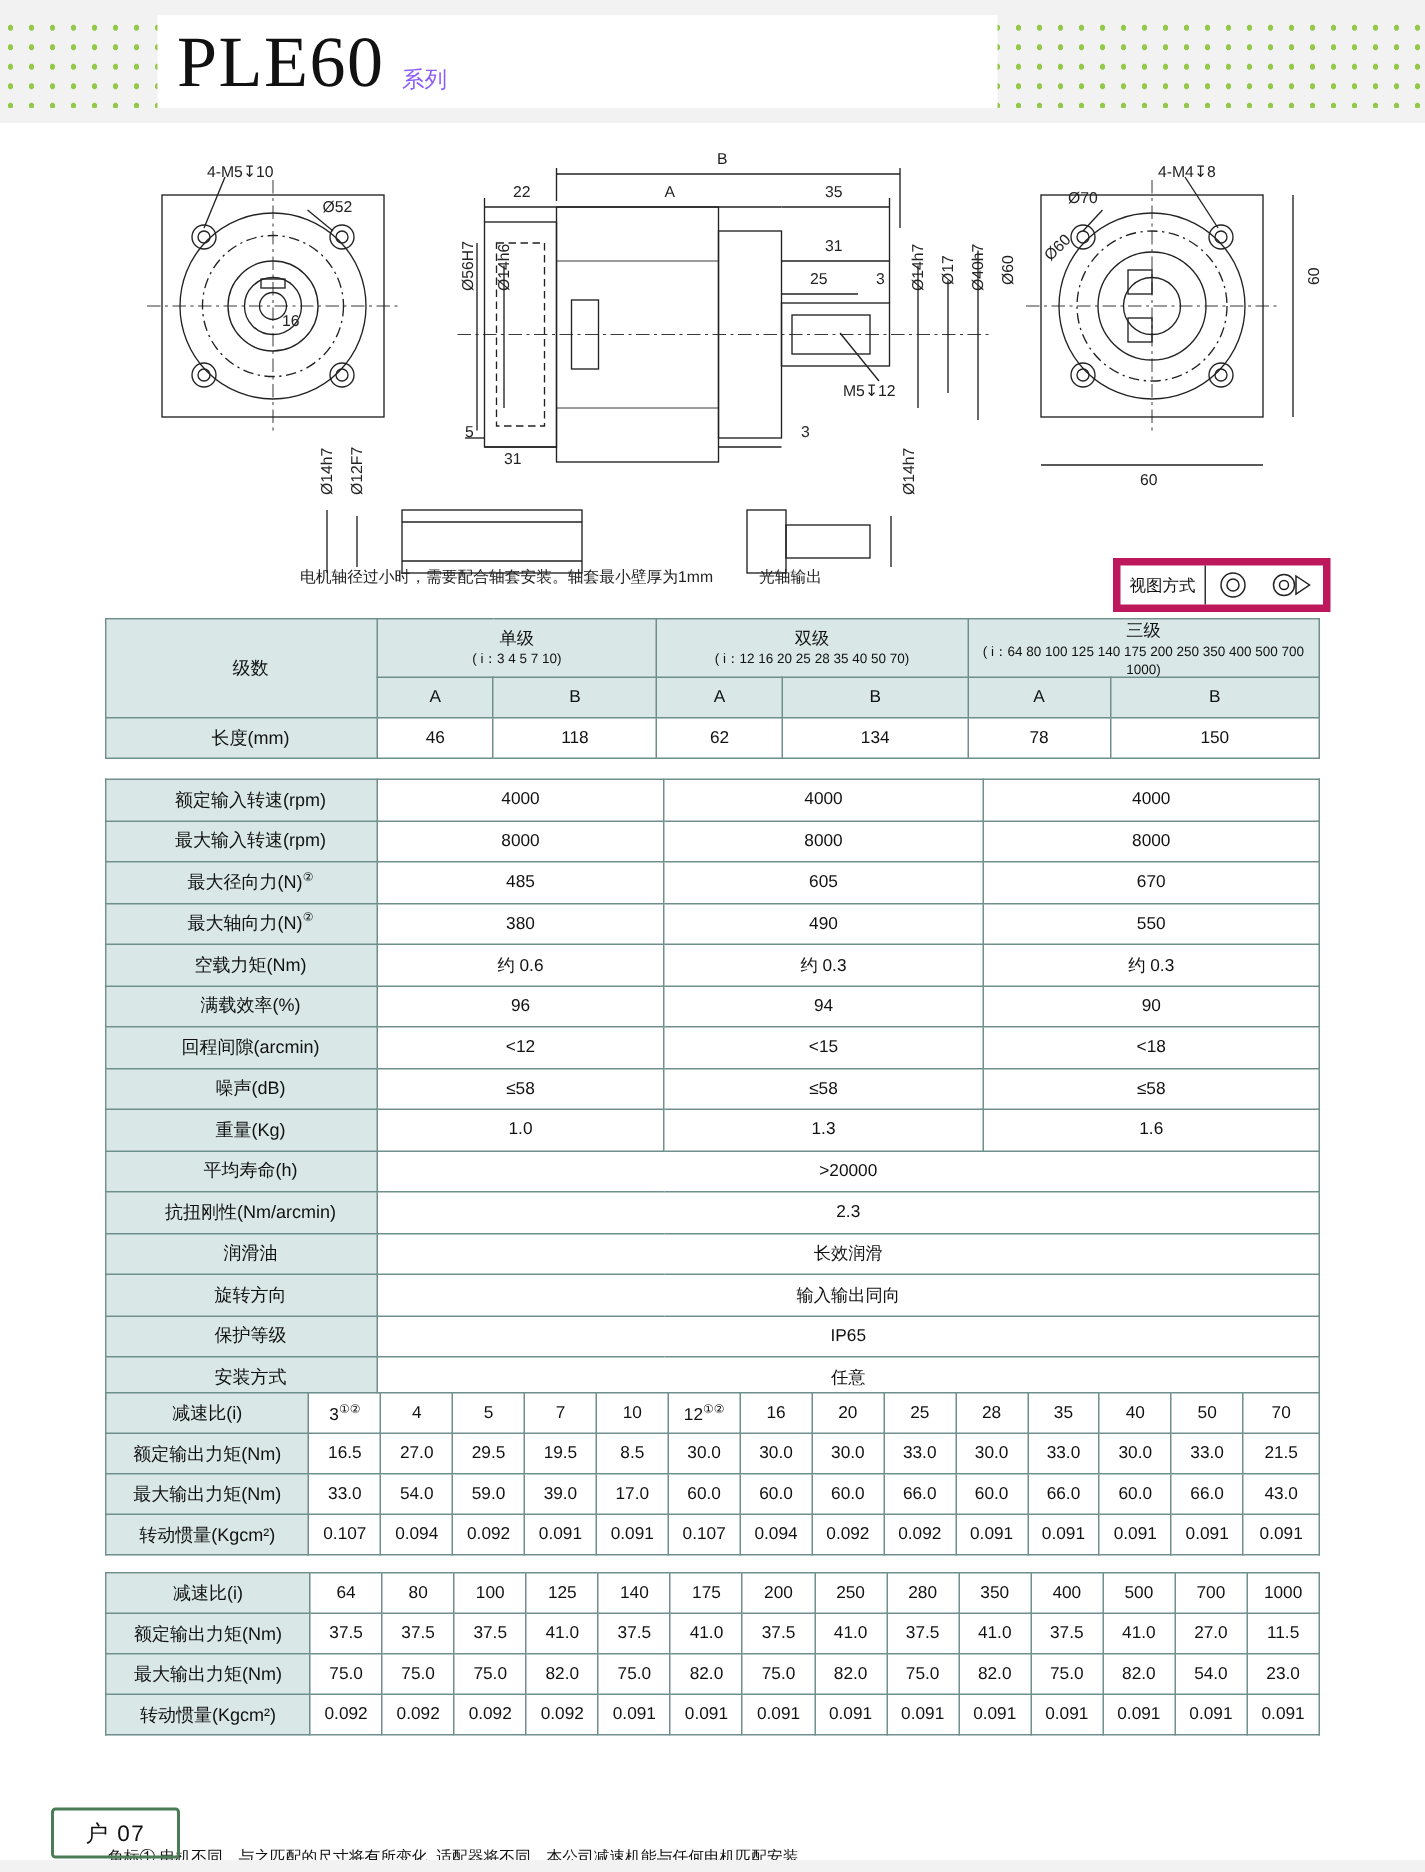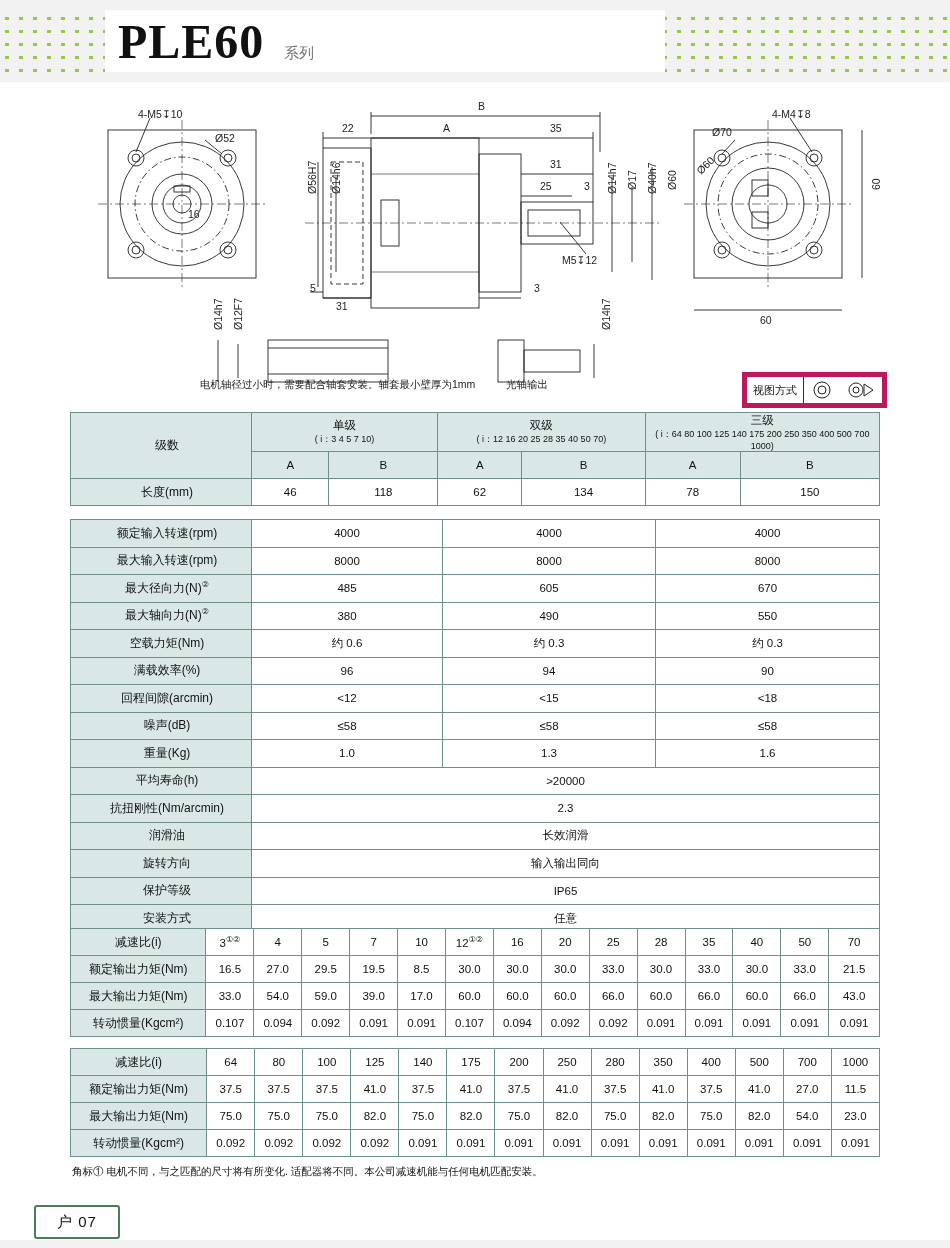--- a/index.html
+++ b/index.html
@@ -22,25 +22,25 @@
     background-size:14px 13px;
     opacity:.95;
   }
   .header-band{
     position:absolute;left:105px;top:10px;width:560px;height:62px;
     background:#ffffff;
   }
   .header-title{
     position:absolute;left:118px;top:14px;
     font-family:"Liberation Serif", serif;
-    font-size:48px;font-weight:bold;letter-spacing:1px;color:#111;
+    font-size:48px;font-weight:normal;letter-spacing:1px;color:#111;
   }
   .header-sub{
     position:absolute;left:268px;top:44px;
-    font-size:15px;color:#737373;margin-left:16px;
+    font-size:15px;color:#8b5cf6;
   }
   
   .drawing{
     position:absolute;left:0;top:82px;width:950px;height:330px;
   }
   .dw-note{
     position:absolute;font-size:10.5px;color:#222;
   }
   .viewbox{
     position:absolute;left:742px;top:372px;width:135px;height:26px;
@@ -86,21 +86,21 @@
   
   #tbl-spec{left:70px;top:519px;width:810px;}
   #tbl-spec td{height:26.5px;}
   
   #tbl-ratio1{left:70px;top:928px;width:810px;}
   #tbl-ratio1 td{height:26px;}
   #tbl-ratio2{left:70px;top:1048px;width:810px;}
   #tbl-ratio2 td{height:26px;}
   
   .notes{
-    position:absolute;left:72px;top:1163px;width:830px;
+    position:absolute;left:72px;top:1230px;width:830px;
     font-size:10.5px;line-height:16px;color:#111;
   }
   .notes div{white-space:nowrap;}
   
   .pagetab{
     position:absolute;left:34px;top:1205px;width:82px;height:30px;
     border:2px solid #4b7c58;border-radius:3px;
     display:flex;align-items:center;justify-content:center;
     font-size:15px;color:#111;letter-spacing:1px;
   }

